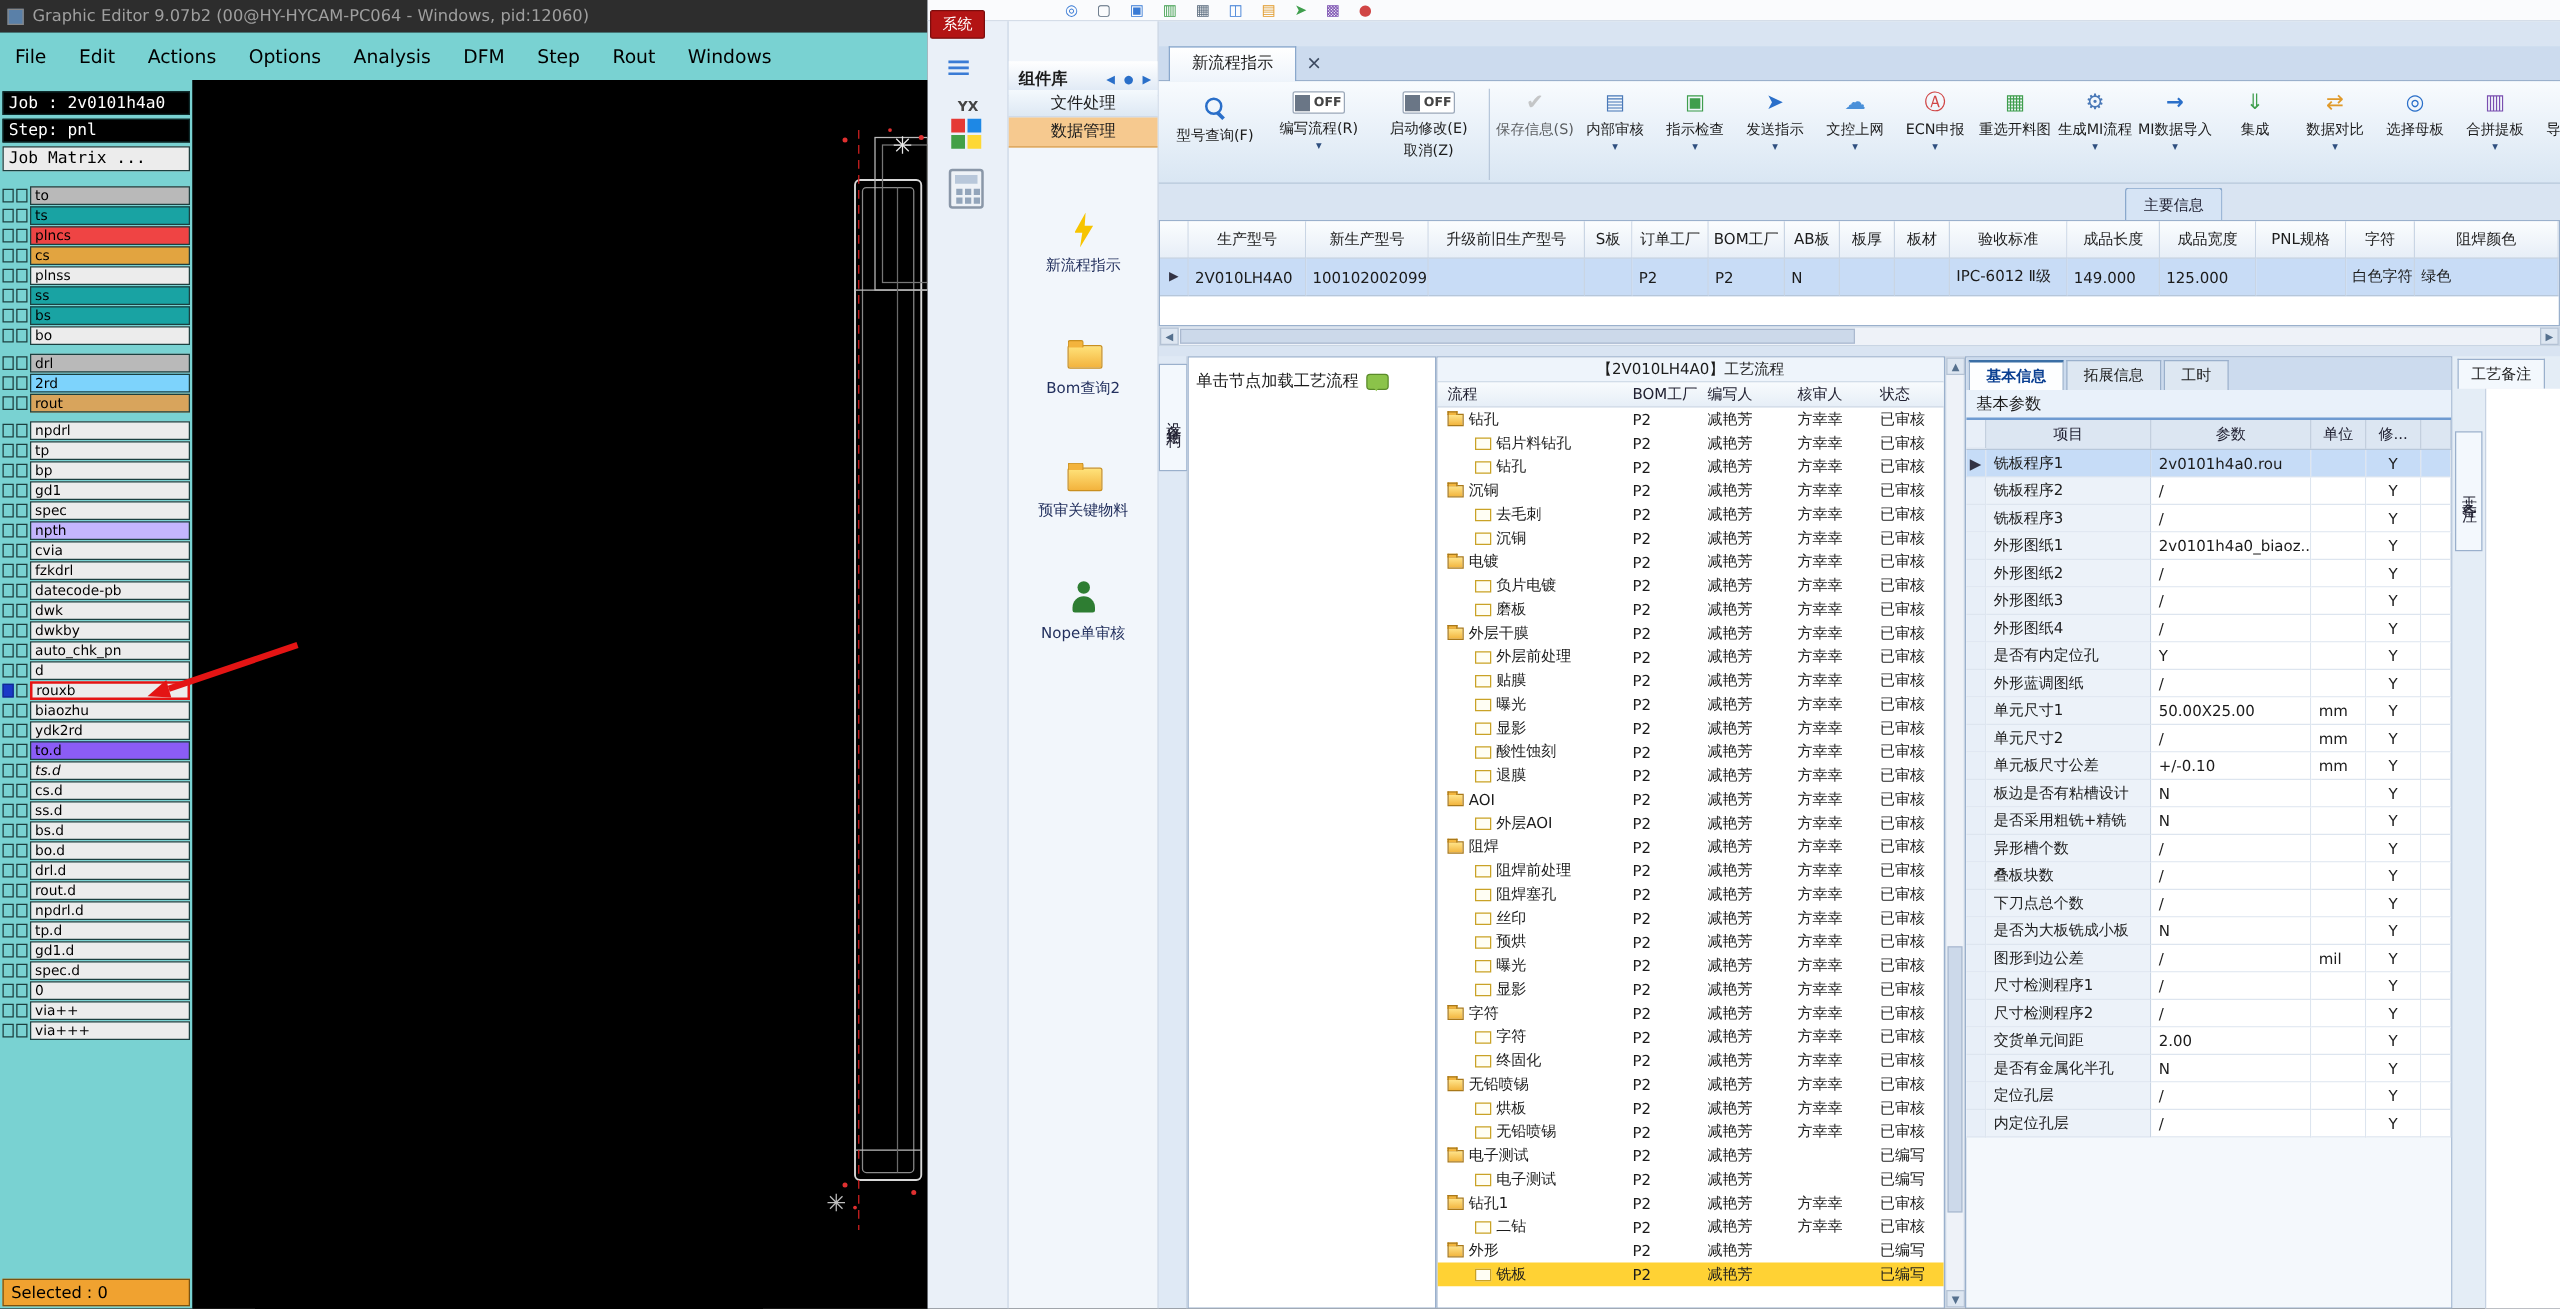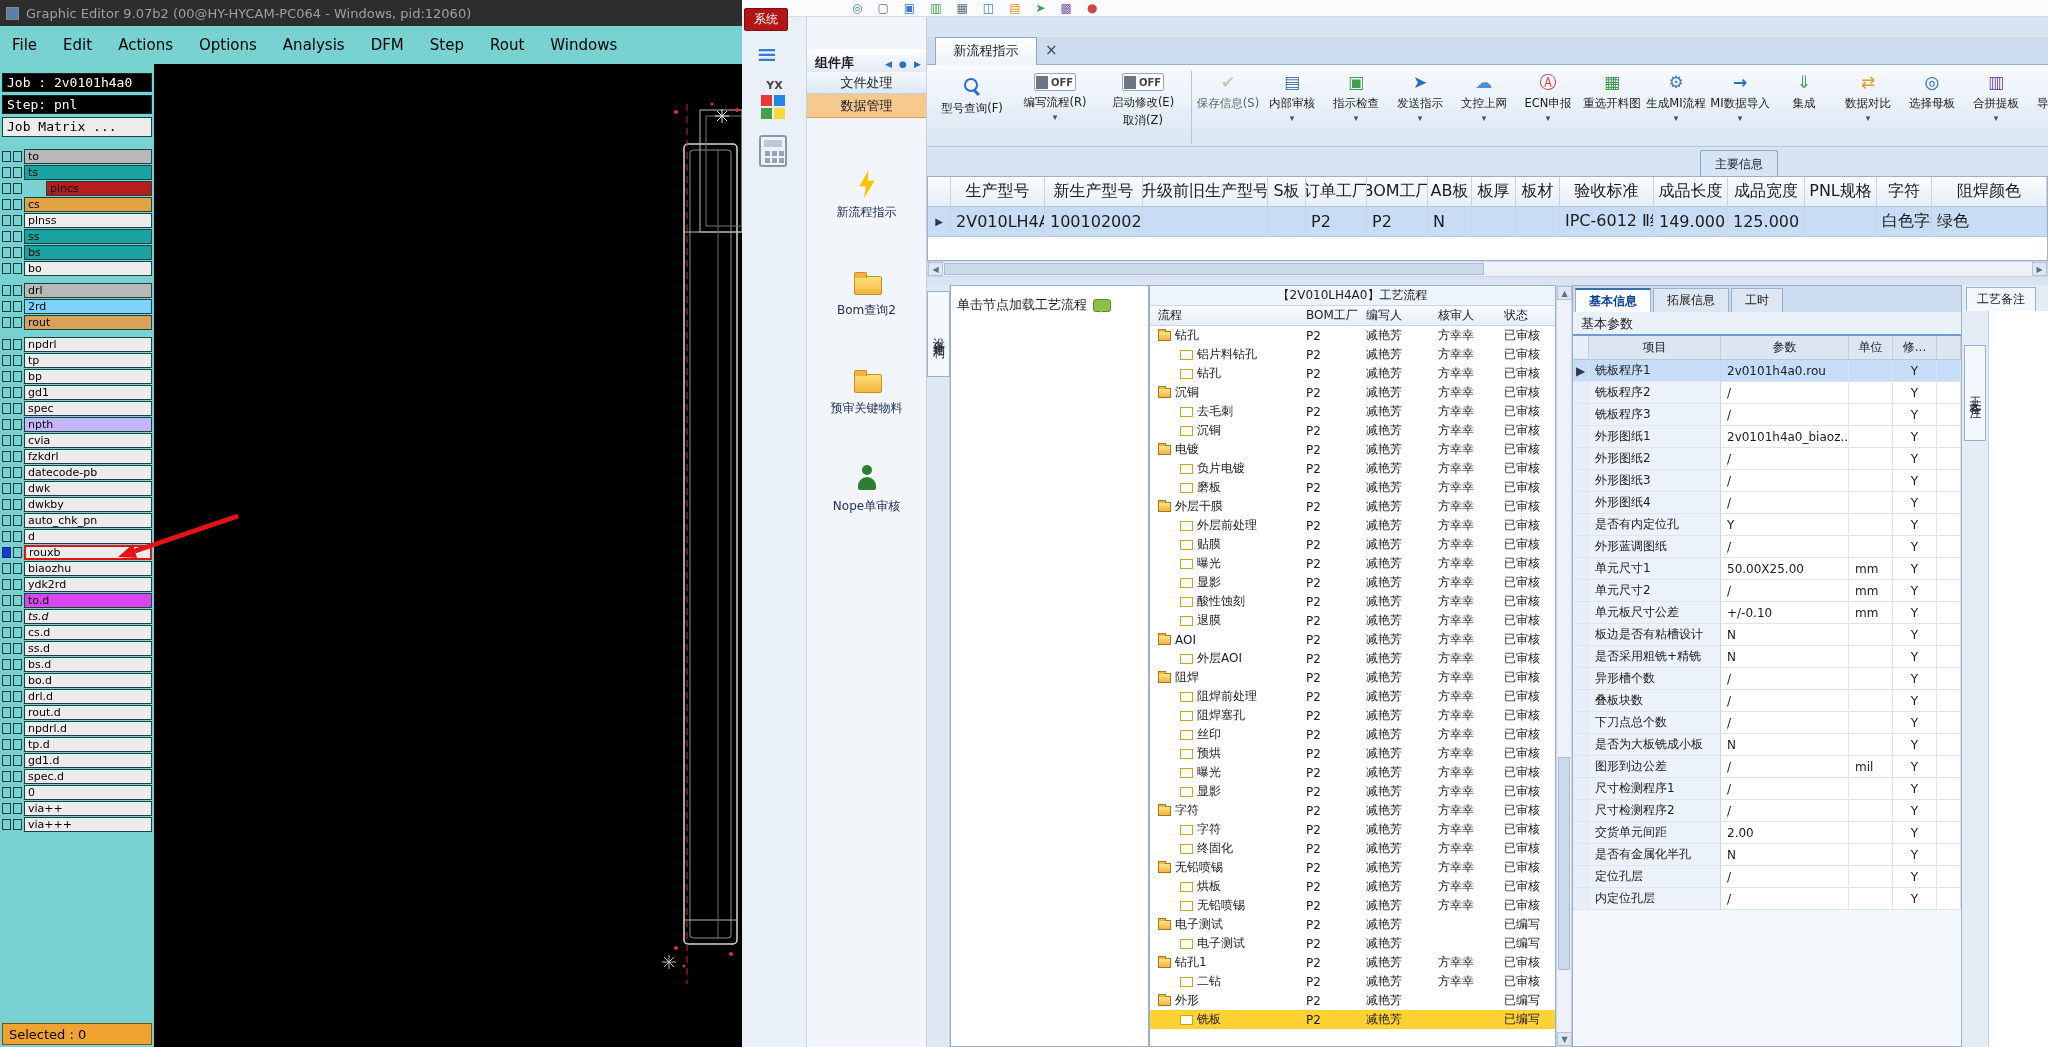--- a/index.html
+++ b/index.html
@@ -120,21 +120,21 @@
   .export-icon::before{content:"↑";color:#3f9e4d;font-weight:bold}
 
   .info-tab{position:absolute;left:773px;top:133px;height:26px;line-height:22px;padding:2px 14px;background:#d6e4f5;
     border:1px solid #8aa8cc;border-bottom:none;border-radius:3px 3px 0 0;font-size:12px;color:#223;cursor:pointer}
   .ptable{position:absolute;left:0;top:159px;right:0;height:85px;background:#fff;border:1px solid #9ab0cc;overflow:hidden}
   .pt-line{display:flex;height:30px}
   .pgut{width:23px;flex:none;border-right:1px solid #c9d5e4;border-bottom:1px solid #b7c7da;display:flex;align-items:center;justify-content:center;font-size:10px;color:#334}
   .pgut.hc{background:linear-gradient(#fbfdfe,#e7eef7)}
   .pgut.rc{background:#c8dcf6}
   .pc{flex:none;border-right:1px solid #c9d5e4;border-bottom:1px solid #b7c7da;overflow:hidden;white-space:nowrap;
-    display:flex;align-items:center;font-size:16px}
+    display:flex;align-items:center;font-size:12px}
   .pt-header .pc{background:linear-gradient(#fbfdfe,#e7eef7);justify-content:center;cursor:pointer}
   .pt-row .pc{background:#c8dcf6;padding-left:5px}
   .pt-line > div:nth-of-type(2){width:94px}.pt-line > div:nth-of-type(3){width:98px}
   .pt-line > div:nth-of-type(4){width:125px}.pt-line > div:nth-of-type(5){width:38px}
   .pt-line > div:nth-of-type(6){width:61px}.pt-line > div:nth-of-type(7){width:61px}
   .pt-line > div:nth-of-type(8){width:44px}.pt-line > div:nth-of-type(9){width:44px}
   .pt-line > div:nth-of-type(10){width:44px}.pt-line > div:nth-of-type(11){width:94px}
   .pt-line > div:nth-of-type(12){width:74px}.pt-line > div:nth-of-type(13){width:77px}
   .pt-line > div:nth-of-type(14){width:72px}.pt-line > div:nth-of-type(15){width:55px}
   .pt-line > div:nth-of-type(16){flex:1}
@@ -241,21 +241,21 @@
 
           <div class="layer-row">
             <span class="lcell first"></span>
             <span class="lcell"></span>
             <span class="llabel" style="background: rgb(25, 163, 163);">ts</span>
           </div>
 
           <div class="layer-row">
             <span class="lcell first"></span>
             <span class="lcell"></span>
-            <span class="llabel" style="background: #b91c1c; margin-left: 22px;">plncs</span>
+            <span class="llabel" style="background: #ef4444;">plncs</span>
           </div>
 
           <div class="layer-row">
             <span class="lcell first"></span>
             <span class="lcell"></span>
             <span class="llabel" style="background: rgb(226, 164, 64);">cs</span>
           </div>
 
           <div class="layer-row">
             <span class="lcell first"></span>
@@ -391,21 +391,21 @@
 
           <div class="layer-row">
             <span class="lcell first"></span>
             <span class="lcell"></span>
             <span class="llabel" style="background: rgb(236, 236, 236);">ydk2rd</span>
           </div>
 
           <div class="layer-row">
             <span class="lcell first"></span>
             <span class="lcell"></span>
-            <span class="llabel" style="background: #d946ef;">to.d</span>
+            <span class="llabel" style="background: #8b5cf6;">to.d</span>
           </div>
 
           <div class="layer-row">
             <span class="lcell first"></span>
             <span class="lcell"></span>
             <span class="llabel" style="background: rgb(236, 236, 236); font-style: italic;">ts.d</span>
           </div>
 
           <div class="layer-row">
             <span class="lcell first"></span>

